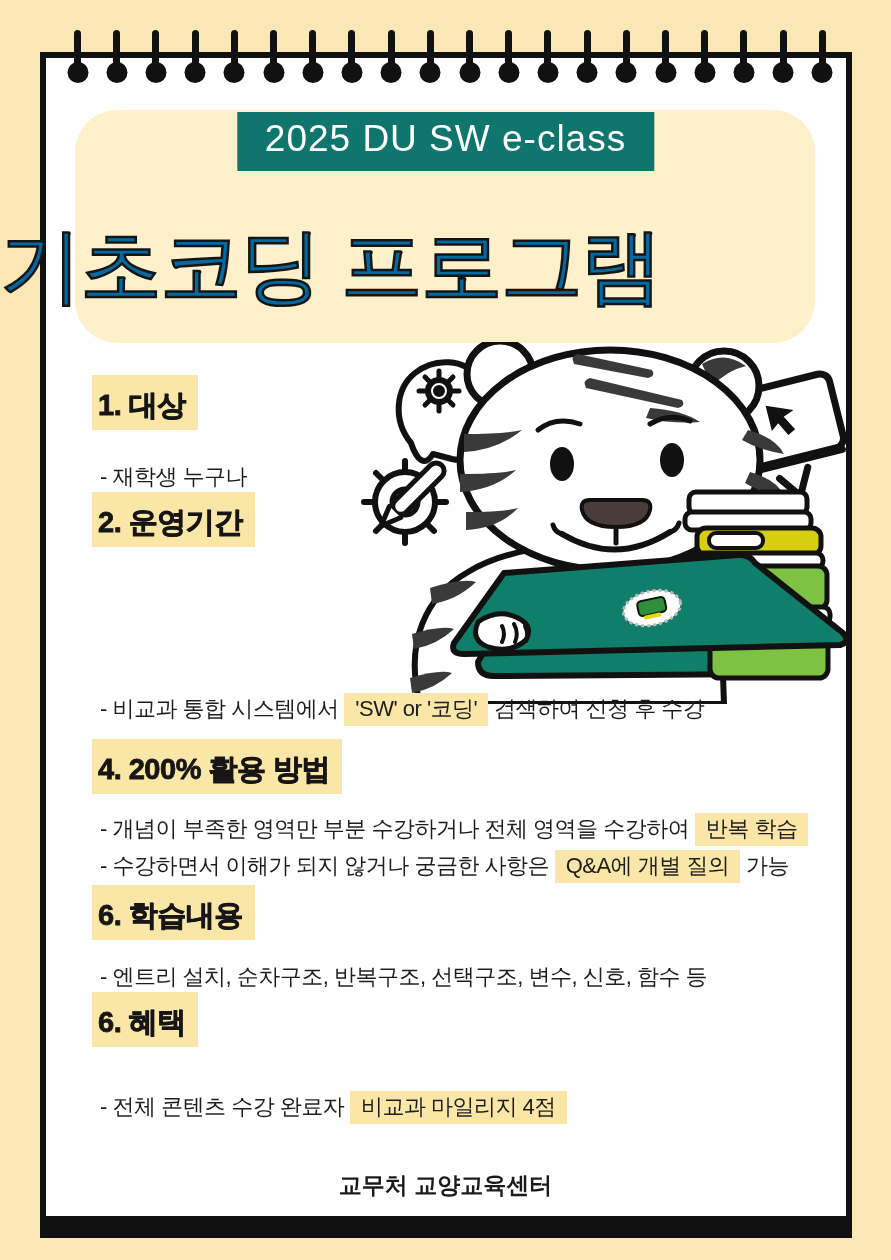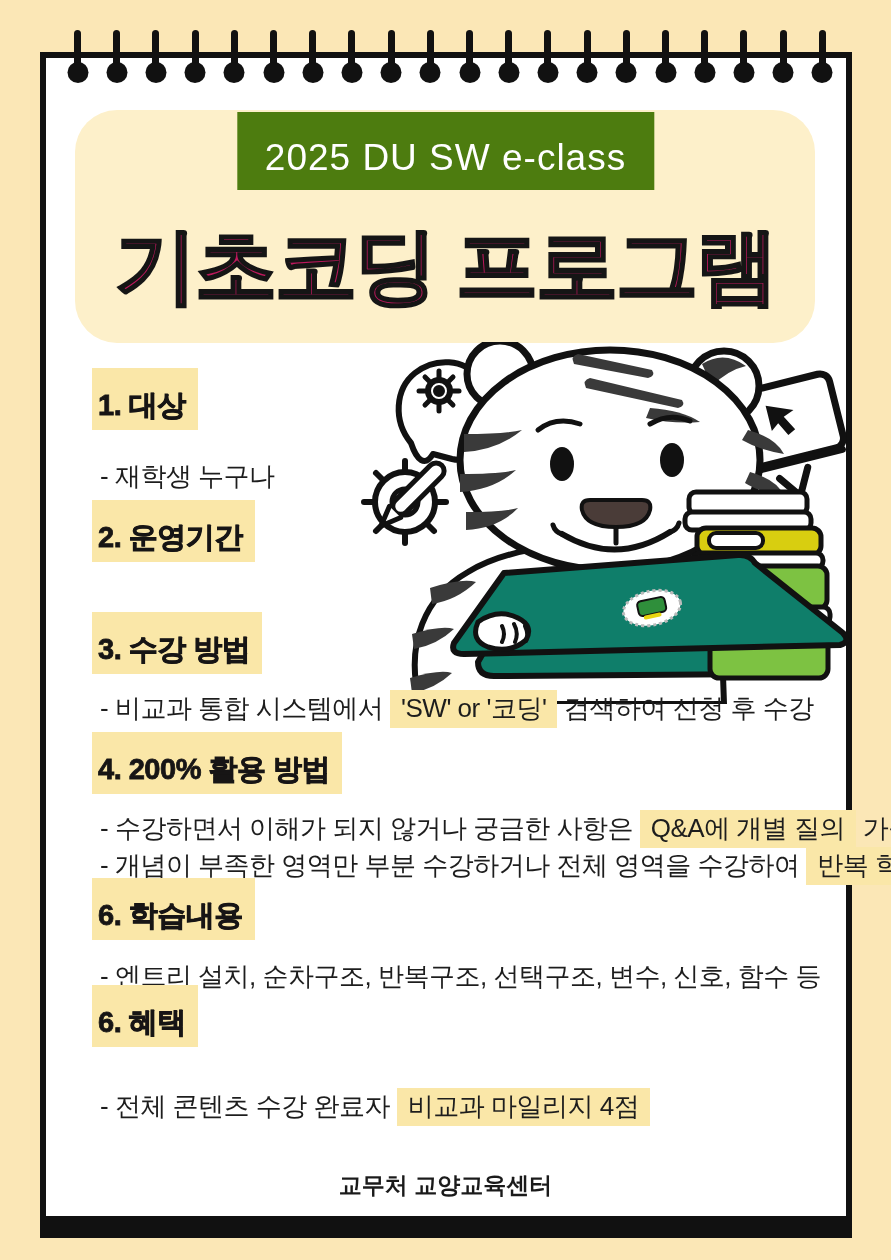--- a/index.html
+++ b/index.html
@@ -11,34 +11,34 @@
   body{font-family:"Liberation Sans","DejaVu Sans",sans-serif;background:var(--bg);position:relative;overflow:hidden}
   .poster{position:absolute;inset:0}
   
   .page{position:absolute;left:40px;top:52px;width:812px;height:1186px;background:var(--page);
         border:6px solid var(--ink);border-bottom-width:22px}
   
   .binding{position:absolute;inset:0;z-index:6;pointer-events:none}
   .pin{position:absolute;top:30px;width:7px;height:36px;background:var(--ink);border-radius:4px}
   .pin::after{content:'';position:absolute;left:50%;transform:translateX(-50%);top:32px;width:21px;height:21px;border-radius:50%;background:var(--ink)}
   
-  .badge{position:absolute;left:50%;transform:translateX(-50%);top:112px;z-index:4;background:#4d7c0f;color:#fff;
-         font-size:37px;letter-spacing:1px;padding:25px 28px 11px;white-space:nowrap}
+  .badge{position:absolute;left:50%;transform:translateX(-50%);top:112px;z-index:4;background:#0f766e;color:#fff;
+         font-size:37px;letter-spacing:1px;padding:6px 28px 11px;white-space:nowrap}
   .title-panel{position:absolute;left:75px;top:110px;width:740px;height:233px;background:var(--panel);border-radius:42px;z-index:2}
-  .big-title{position:absolute;left:0;right:0;top:212px;z-index:3;text-align:center;font-size:82px;font-weight:700;
-             color:#be185d;letter-spacing:-2px;-webkit-text-stroke:2.5px #151515;white-space:nowrap}
+  .big-title{position:absolute;left:0;right:0;top:212px;z-index:3;text-align:left;font-size:82px;font-weight:400;
+             color:#0369a1;letter-spacing:-2px;-webkit-text-stroke:2.5px #151515;white-space:nowrap}
   
   .section{position:absolute;z-index:3}
   .heading{font-size:29px;font-weight:800;color:#171515;letter-spacing:-0.5px;-webkit-text-stroke:0.8px #171515}
-  .hl-head{background:var(--hl);padding:21px 12px 9px 6px}
-  .body-line{font-size:26px;color:#1d1d1d;letter-spacing:-0.5px;white-space:nowrap;line-height:37px}
+  .hl-head{background:var(--hl);padding:14px 12px 9px 6px}
+  .body-line{font-size:22px;color:#1d1d1d;letter-spacing:-0.5px;white-space:nowrap;line-height:37px}
   .hl{background:var(--hl);padding:3px 11px 5px}
   .hl:empty{display:none;padding:0}
   .s1h{left:92px;top:386px}.s1b{left:100px;top:458px}
-  .s2h{left:92px;top:518px}.s2b{left:100px;top:572px}
+  .s2h{left:92px;top:503px}.s2b{left:100px;top:572px}
   .s3h{left:92px;top:630px}.s3b{left:100px;top:690px}
   .s4h{left:92px;top:750px}.s4b{left:100px;top:810px}
   .s5h{left:92px;top:896px}.s5b{left:100px;top:958px}
   .s6h{left:92px;top:1003px}.s6b{left:100px;top:1088px}
   .footer{position:absolute;left:0;right:0;top:1170px;z-index:3;text-align:center;font-size:23px;font-weight:700;color:#1a1a1a}
   .illus{position:absolute;left:352px;top:342px;width:528px;height:362px;z-index:2}
 </style>
 </head>
 <body>
 
@@ -182,27 +182,26 @@
     </g>
     <path d="M 126,280 q 20,-14 40,-4 q 16,8 8,22 q -16,14 -38,7 q -18,-7 -10,-25 z" fill="#FFFFFF" stroke="#111" stroke-width="5" stroke-linejoin="round"></path>
     <path d="M 150,284 q 4,8 0,16 M 162,282 q 5,9 1,18 M 173,284 q 4,8 1,15" stroke="#111" stroke-width="4" stroke-linecap="round"></path>
   </svg>
 
   <div class="section s1h heading"><span class="hl-head">1. 대상</span></div>
   <div class="section s1b body-line"><span>- 재학생 누구나</span><span></span></div>
 
   <div class="section s2h heading"><span class="hl-head">2. 운영기간</span></div>
 
-  <div class="section s3h heading"><span class="hl-head">3. 수강 방법</span></div>
   <div class="section s3b body-line"><span>- 비교과 통합 시스템에서 </span><span class="hl">'SW' or '코딩'</span><span> 검색하여 신청 후 수강</span></div>
 
   <div class="section s4h heading"><span class="hl-head">4. 200% 활용 방법</span></div>
   <div class="section s4b">
+    <div class="body-line"><span>- 개념이 부족한 영역만 부분 수강하거나 전체 영역을 수강하여 </span><span class="hl">반복 학습</span><span></span></div>
     <div class="body-line"><span>- 수강하면서 이해가 되지 않거나 궁금한 사항은 </span><span class="hl">Q&amp;A에 개별 질의</span><span> 가능</span></div>
-    <div class="body-line"><span>- 개념이 부족한 영역만 부분 수강하거나 전체 영역을 수강하여 </span><span class="hl">반복 학습</span><span></span></div>
   </div>
 
   <div class="section s5h heading"><span class="hl-head">6. 학습내용</span></div>
   <div class="section s5b body-line"><span>- 엔트리 설치, 순차구조, 반복구조, 선택구조, 변수, 신호, 함수 등</span><span></span></div>
 
   <div class="section s6h heading"><span class="hl-head">6. 혜택</span></div>
   <div class="section s6b body-line"><span>- 전체 콘텐츠 수강 완료자 </span><span class="hl">비교과 마일리지 4점</span><span></span></div>
 
   <div class="footer">교무처 교양교육센터</div>
 </div>

